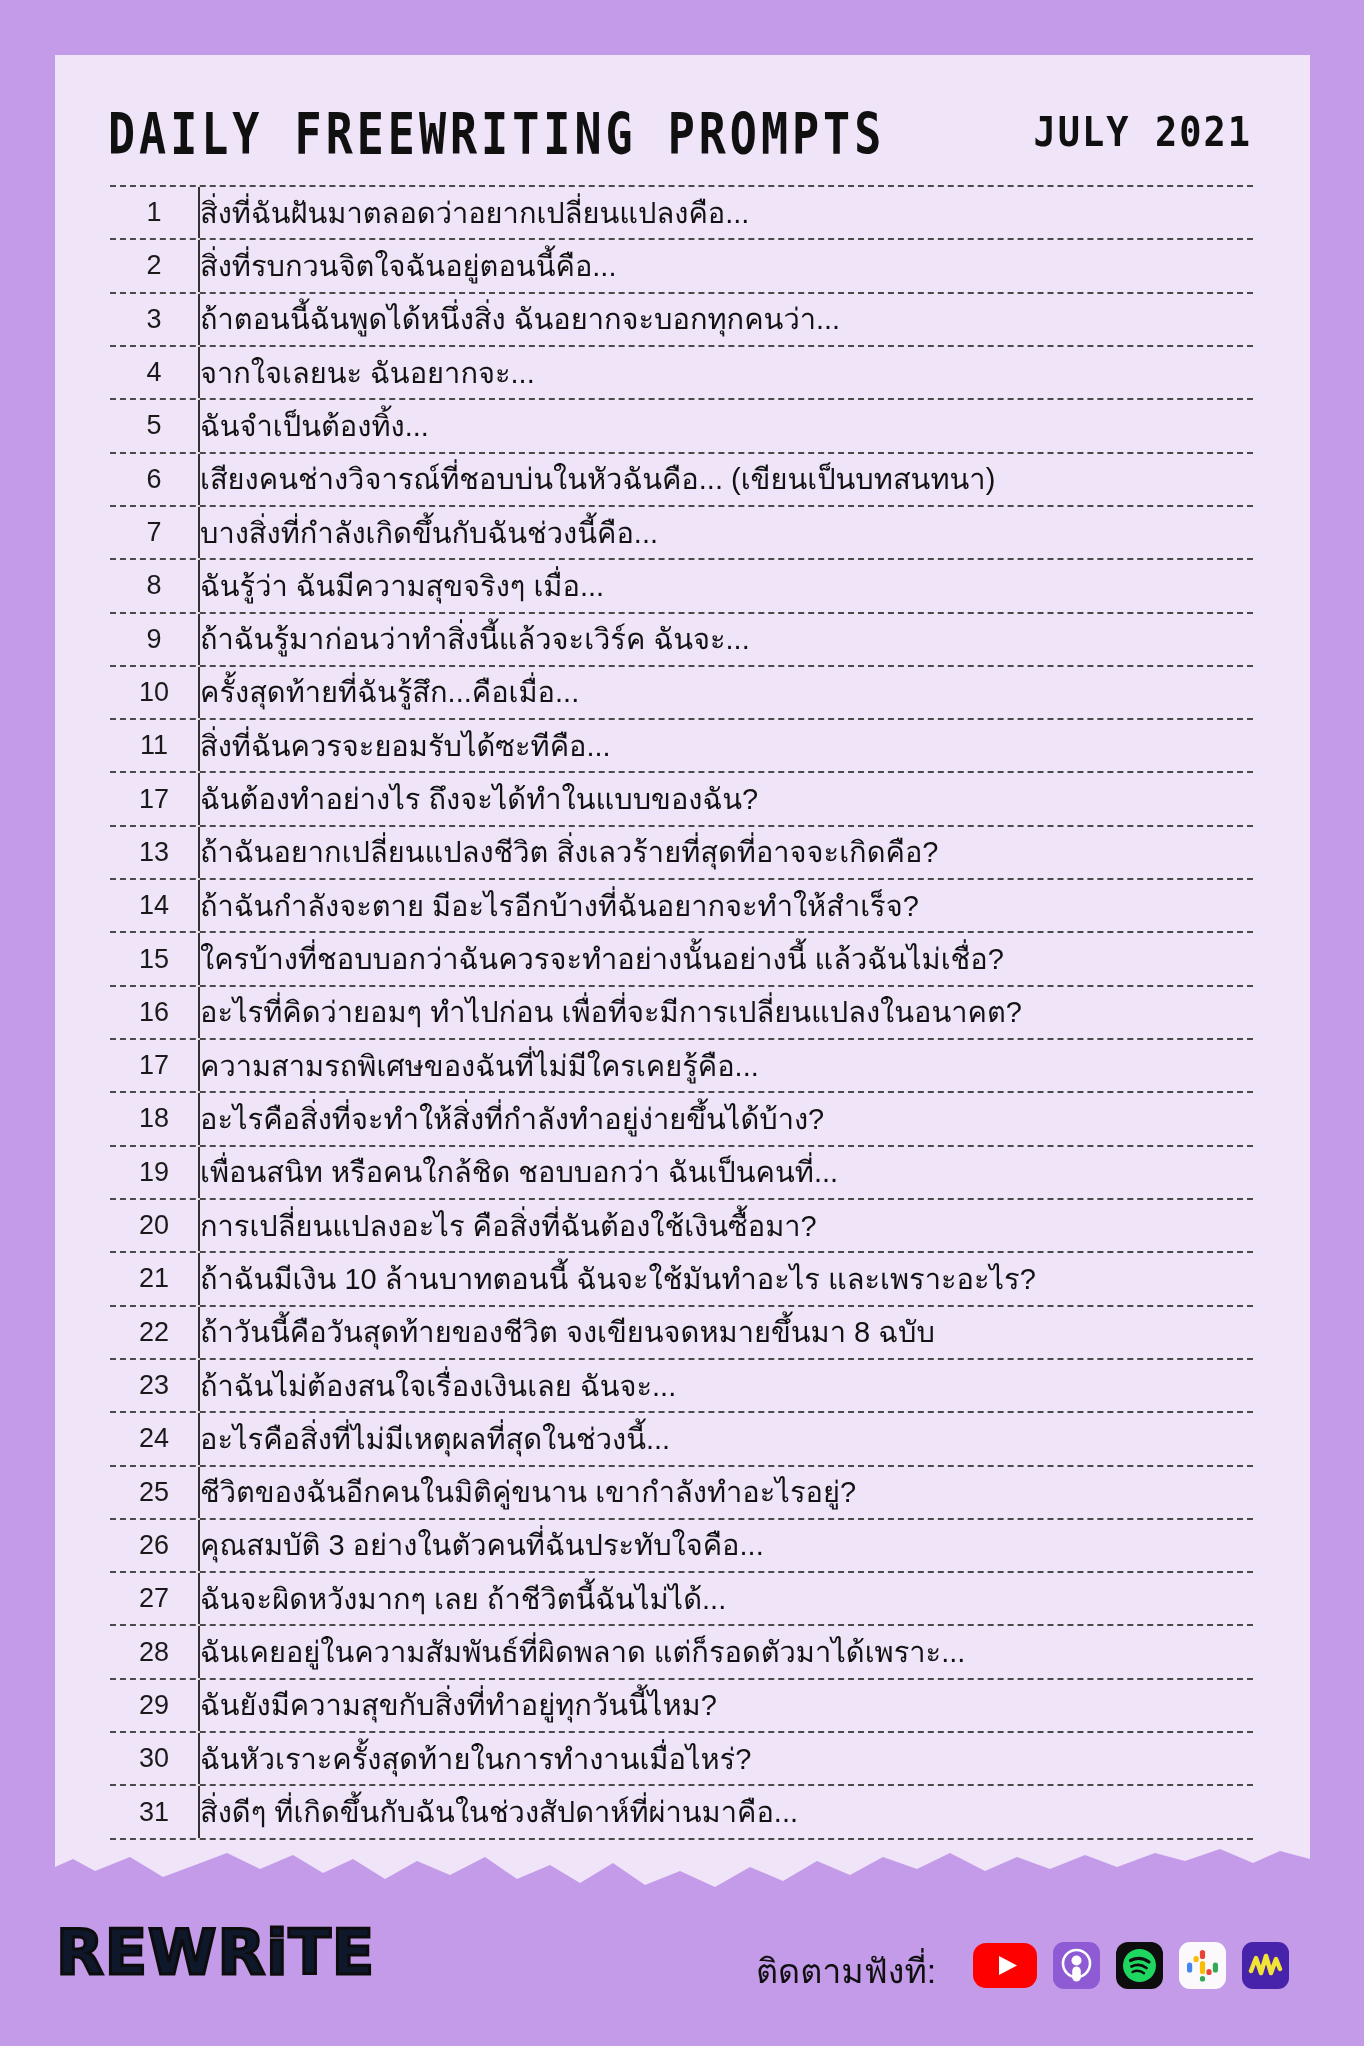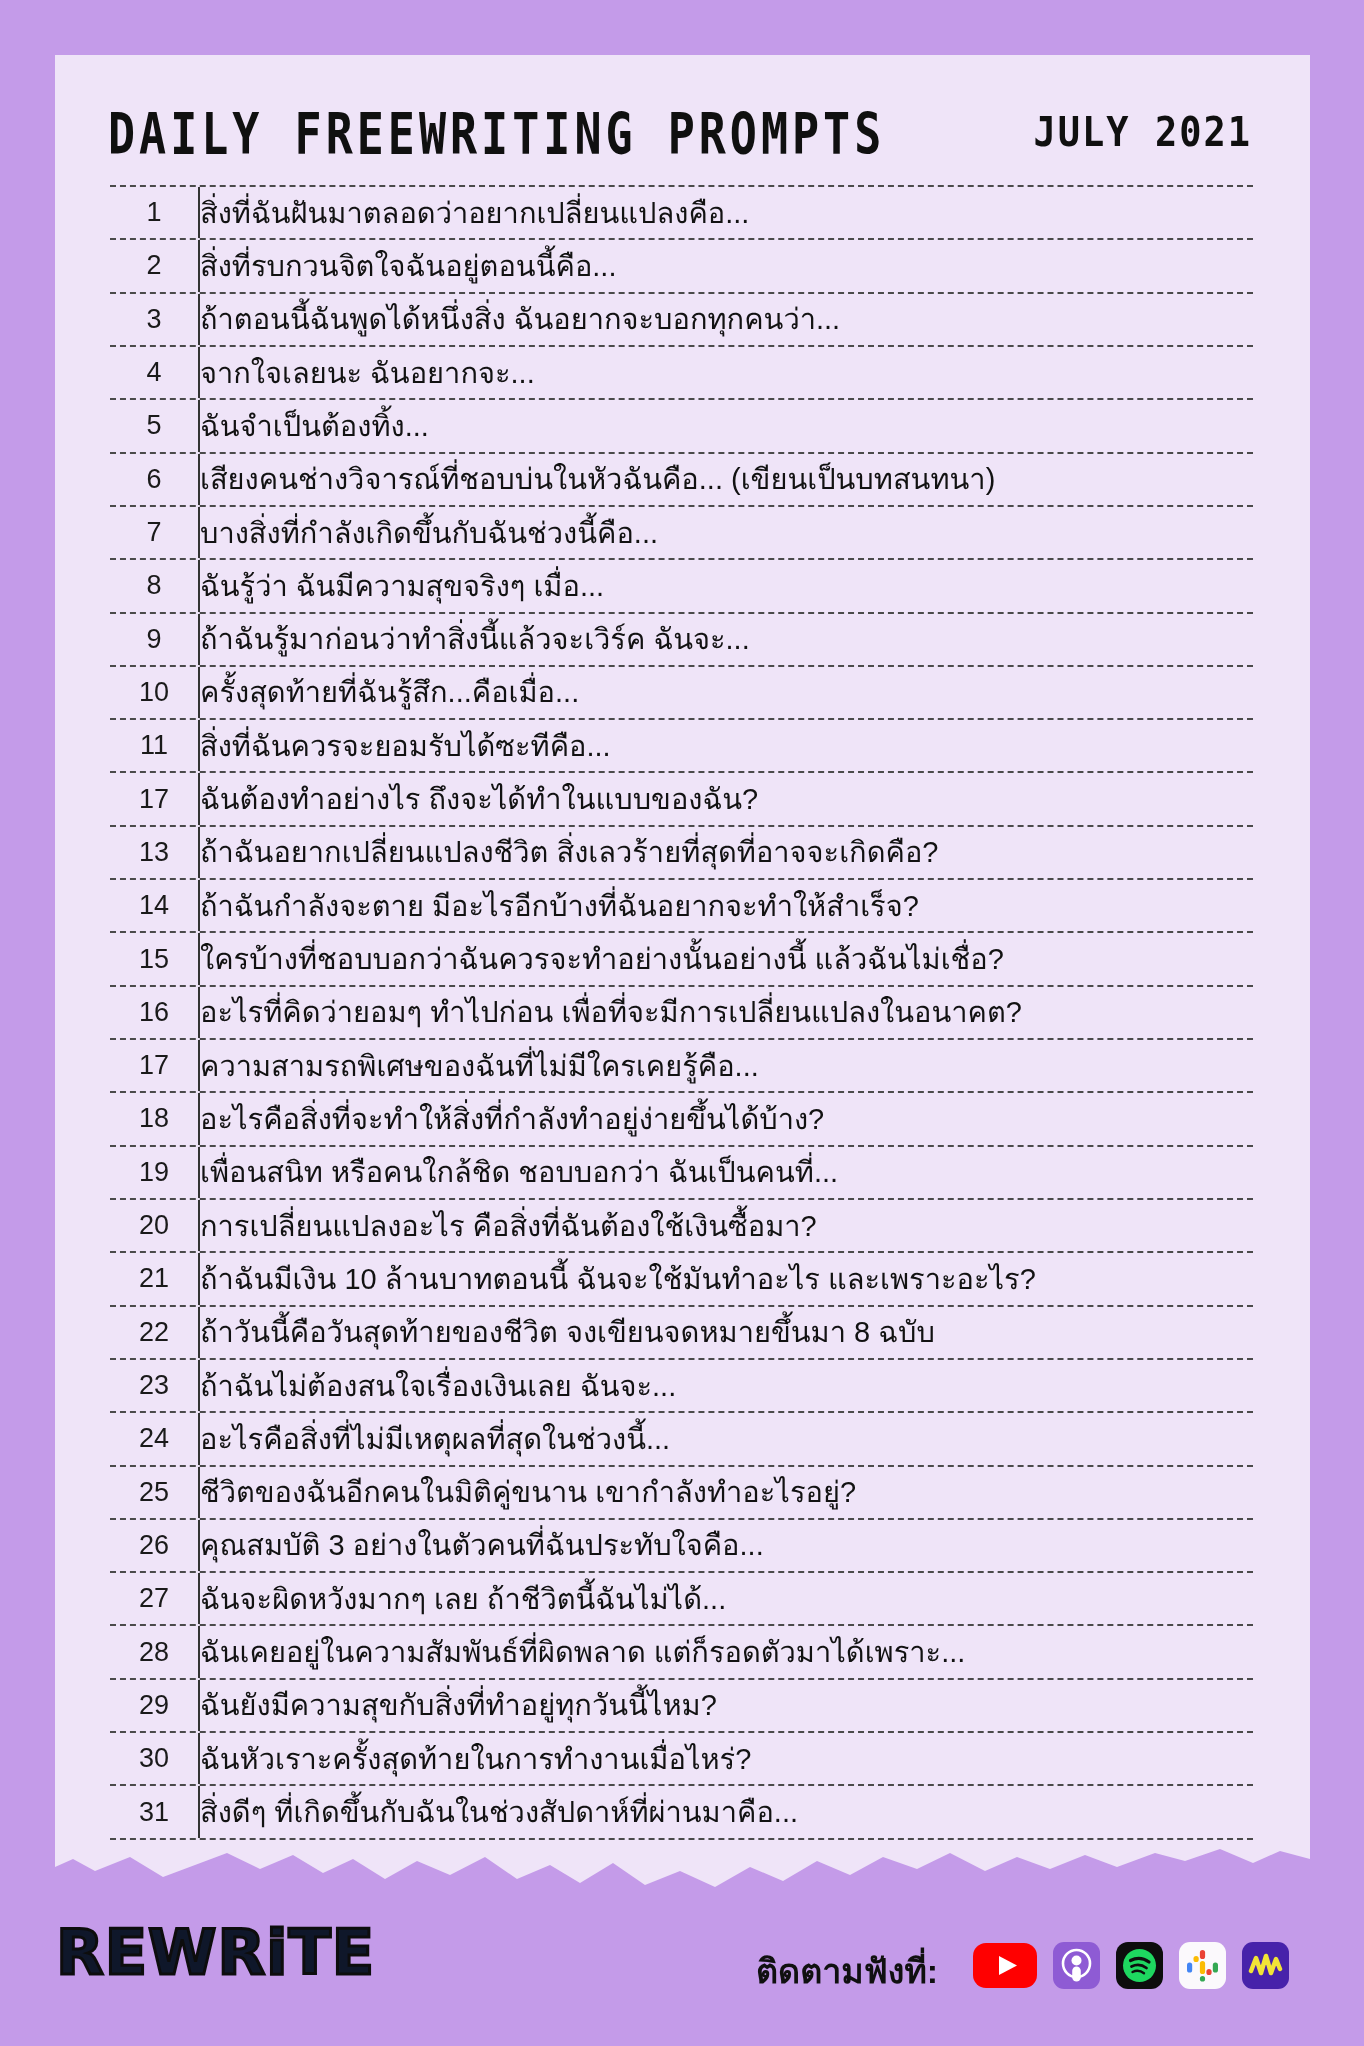--- a/index.html
+++ b/index.html
@@ -44,21 +44,21 @@
     font-size:29px; color:#121212; white-space:nowrap;
   }
   .logo {
     position:absolute; left:56px; top:1916px;
     font-family:"DejaVu Sans","Liberation Sans",sans-serif;
     font-weight:900; font-size:62px; letter-spacing:1px; color:#0f172a;
     -webkit-text-stroke:3px #0d0d0d;
   }
   .follow {
     position:absolute; left:756px; top:1944px;
-    font-size:34px; font-weight:bold; color:#101010; white-space:nowrap;
+    font-size:34px; font-weight:normal; color:#101010; white-space:nowrap;
   }
   .icons {
     position:absolute; left:973px; top:1942px; height:47px;
     display:flex; align-items:center; gap:16px;
   }
   .icons svg { display:block; }
 </style>
 </head>
 <body>
 

